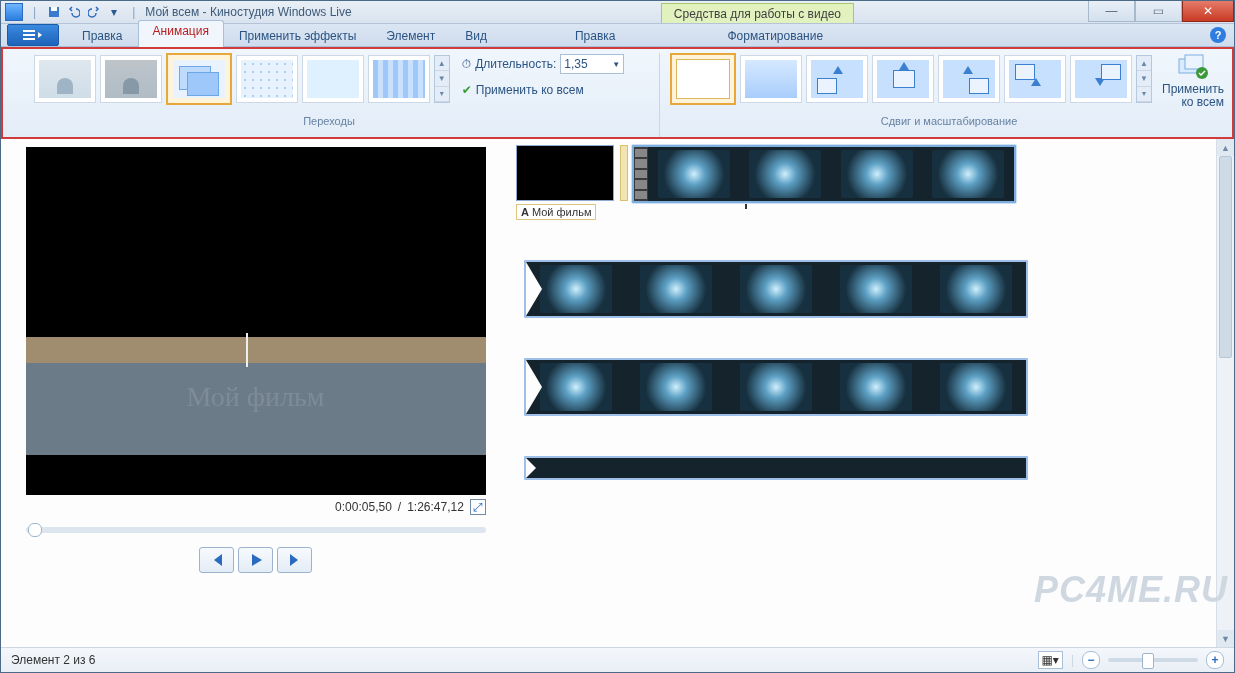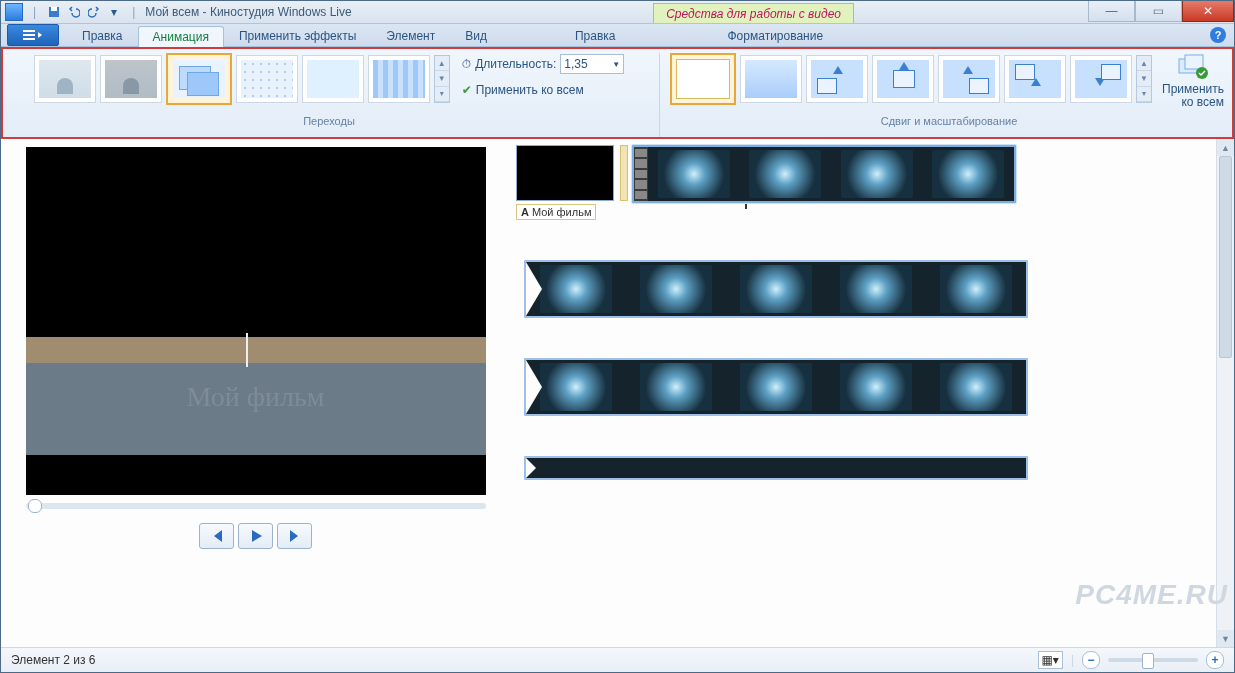--- a/index.html
+++ b/index.html
@@ -5,30 +5,30 @@
 html,body{margin:0;padding:0;font-family:"Segoe UI",Tahoma,sans-serif;font-size:12px;color:#333;background:#fff;}
 .win{width:1235px;height:673px;display:flex;flex-direction:column;border:1px solid #4b6a88;box-sizing:border-box;position:relative;}
 .titlebar{height:22px;background:linear-gradient(#e8eef5,#d9e3ef);display:flex;align-items:center;border-bottom:1px solid #b4c4d6;position:relative;}
 .titlebar-left{display:flex;align-items:center;gap:4px;padding-left:4px;}
 .app-icon{width:16px;height:16px;background:linear-gradient(#6db5ff,#2a7de0);border:1px solid #2a6bbf;}
 .qat-btn{width:16px;height:16px;display:flex;align-items:center;justify-content:center;color:#2a5a8f;}
 .title-sep{color:#86a3c3;margin:0 6px;}
 .title-text{color:#3e5a79;}
 .context-tabs{display:flex;margin-left:auto;margin-right:380px;height:100%;}
 .ctab{height:19px;align-self:flex-end;padding:0 12px;display:flex;align-items:center;border:1px solid;border-bottom:none;margin-top:2px;}
-.ctab.video{background:#e2f2bf;border-color:#a7c96e;color:#be185d;font-style:italic;}
+.ctab.video{background:#e2f2bf;border-color:#a7c96e;color:#404040;}
 .ctab.text{background:#f7dfb9;border-color:#d9a75e;color:#9a6b20;}
 .win-ctrl{position:absolute;right:0;top:0;display:flex;height:20px;}
 .wc{width:45px;height:20px;display:flex;align-items:center;justify-content:center;border:1px solid #a8b9cc;border-top:none;background:linear-gradient(#e8eff7,#d4e0ee);color:#556677;}
 .wc.close{background:linear-gradient(#e67b6a,#c83a24);color:#fff;border-color:#8f2a1a;width:50px;}
 .ribbon-tabs{height:22px;display:flex;align-items:flex-end;background:linear-gradient(#dbe6f3,#cfdced);padding-left:0;border-bottom:1px solid #a9c0db;position:relative;}
 .file-menu{width:50px;height:20px;background:linear-gradient(#3a8ae0,#1e63b9);margin:0 8px 0 6px;border:1px solid #1a5aa8;border-radius:2px;display:flex;align-items:center;justify-content:center;}
 .file-menu svg{fill:#fff;}
 .rtab{padding:0 14px;height:20px;display:flex;align-items:center;color:#2b5482;border:1px solid transparent;border-bottom:none;}
-.rtab.active{background:#f0f6fc;border-color:#a9c0db;border-radius:3px 3px 0 0;color:#15803d;margin-bottom:-1px;padding-bottom:0;}
+.rtab.active{background:#f0f6fc;border-color:#a9c0db;border-radius:3px 3px 0 0;color:#b91c1c;margin-bottom:-1px;padding-bottom:6px;}
 .help-btn{position:absolute;right:8px;top:3px;width:16px;height:16px;border-radius:8px;background:#2f7de0;color:#fff;display:flex;align-items:center;justify-content:center;font-weight:bold;font-size:11px;}
 .ribbon-body{height:92px;background:linear-gradient(#f0f6fc,#e3edf8);border:2px solid #d23b3b;border-top:2px solid #d23b3b;display:flex;padding:4px 6px 0;gap:10px;box-sizing:border-box;}
 .rgroup{display:flex;flex-direction:column;align-items:center;border-right:1px solid #c7d6e8;padding-right:10px;}
 .rgroup:last-child{border-right:none;}
 .rgroup-body{display:flex;align-items:flex-start;gap:6px;flex:1;}
 .rgroup-label{color:#6683a4;font-size:11px;padding-bottom:10px;}
 .gallery{display:flex;gap:4px;align-items:center;}
 .gitem{width:60px;height:46px;border:1px solid transparent;display:flex;align-items:center;justify-content:center;background:#fff;border:1px solid #cdd8e6;}
 .gitem.sel{border:2px solid #e6a83a;background:#fff3d9;padding:1px;}
 .gitem-inner{width:52px;height:38px;}
@@ -44,21 +44,21 @@
 .preview-strip1{position:absolute;bottom:130px;height:28px;width:100%;background:#a08d70;}
 .preview-strip2{position:absolute;bottom:40px;height:92px;width:100%;background:#6b7c88;}
 .preview-seek{position:absolute;bottom:128px;left:220px;width:2px;height:34px;background:#eee;}
 .time-row{width:460px;display:flex;justify-content:flex-end;align-items:center;gap:6px;padding:4px 0;}
 .seekbar{width:460px;height:6px;background:#dde6ef;border-radius:3px;position:relative;margin:8px 0 14px;}
 .seekbar .thumb{position:absolute;left:2px;top:-4px;width:12px;height:12px;border-radius:6px;background:#fff;border:1px solid #9fb5cd;}
 .play-ctrls{display:flex;gap:4px;}
 .pc{width:33px;height:24px;border:1px solid #9bb3cf;border-radius:3px;background:linear-gradient(#f7fafd,#e3ecf6);display:flex;align-items:center;justify-content:center;color:#2a6bbf;}
 .timeline-pane{flex:1;position:relative;overflow:hidden;background:#fdfdfe;}
 .timeline-inner{position:absolute;inset:0;overflow:auto;padding:6px 0 0 6px;}
-.watermark{position:absolute;right:6px;bottom:36px;font-size:28px;font-weight:bold;color:#cfd8e0;letter-spacing:1px;font-style:italic;pointer-events:none;}
+.watermark{position:absolute;right:6px;bottom:36px;font-size:36px;font-weight:bold;color:#cfd8e0;letter-spacing:1px;font-style:italic;pointer-events:none;}
 .tl-row{display:flex;align-items:flex-start;gap:8px;margin-bottom:40px;}
 .tl-title-clip{width:96px;}
 .tl-title-thumb{width:96px;height:54px;background:#000;border:1px solid #8faacd;}
 .tl-title-label{margin-top:3px;background:#fff;border:1px solid #ddc57d;padding:1px 4px;display:inline-flex;align-items:center;gap:3px;font-size:11px;}
 .clip{height:54px;border:2px solid #9ec0e8;border-radius:1px;overflow:hidden;display:flex;position:relative;background:#15232c;}
 .clip.sel{border-color:#7eaee0;box-shadow:0 0 0 1px #cfe1f4;}
 .clip .filmstrip{width:12px;background:#3b3b3b;display:flex;flex-direction:column;gap:2px;padding:2px 1px;}
 .clip .filmstrip i{flex:1;background:#888;}
 .clip-body{flex:1;display:flex;justify-content:space-around;align-items:center;}
 .flare{width:72px;height:48px;background:radial-gradient(circle,#cfeffd 0%,#5da0c4 25%,#17303f 70%);border-radius:2px;}
@@ -260,20 +260,26 @@
 
   <div class="workspace">
 
     <div class="preview-pane">
       <div class="preview">
         <div class="preview-strip1"></div>
         <div class="preview-strip2"></div>
         <div class="preview-seek"></div>
         <div class="preview-title">Мой фильм</div>
       </div>
+      <div class="time-row">
+        <span>0:00:05,50</span>
+          <span>/</span>
+        <span>1:26:47,12</span>
+        <span style="border:1px solid #6f89a6;padding:0 2px;color:#2a6bbf">⤢</span>
+      </div>
       <div class="seekbar">
           <div class="thumb"></div>
         </div>
       <div class="play-ctrls">
         <div class="pc">
             <svg width="14" height="12" viewBox="0 0 14 12">
               <path d="M2 0v12M12 0L4 6l8 6z" fill="#2a6bbf"></path>
             </svg>
           </div>
         <div class="pc">

